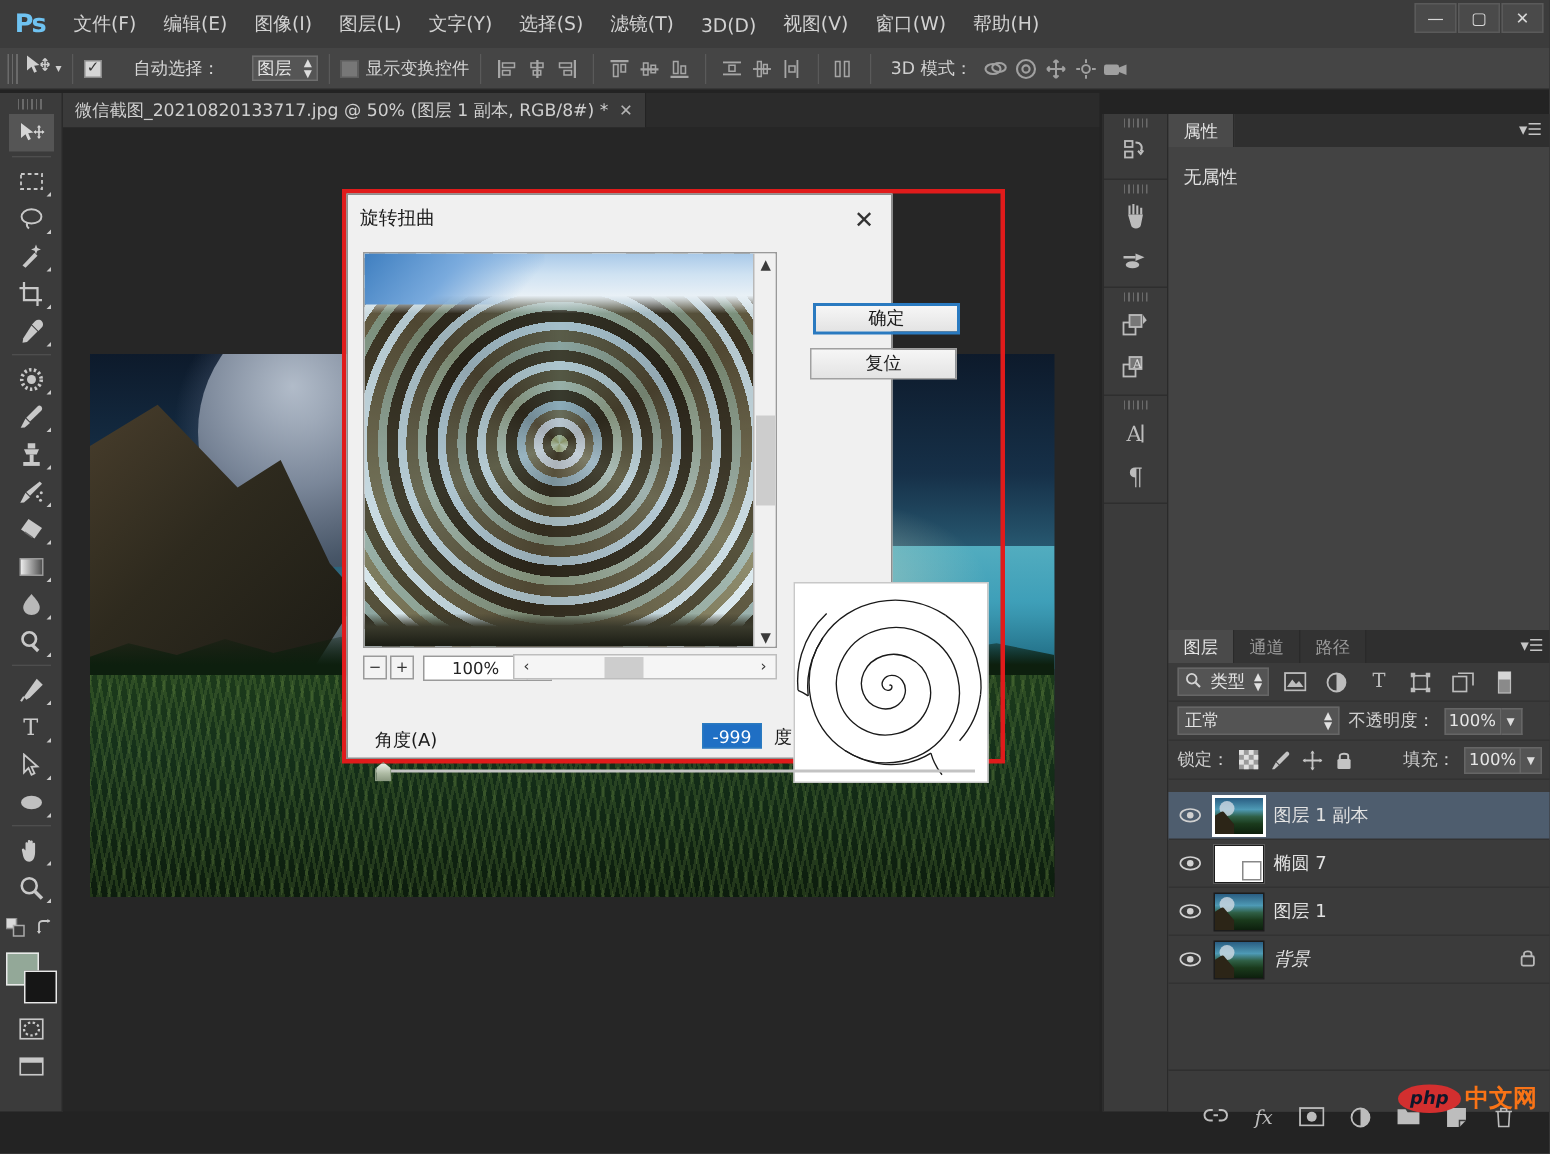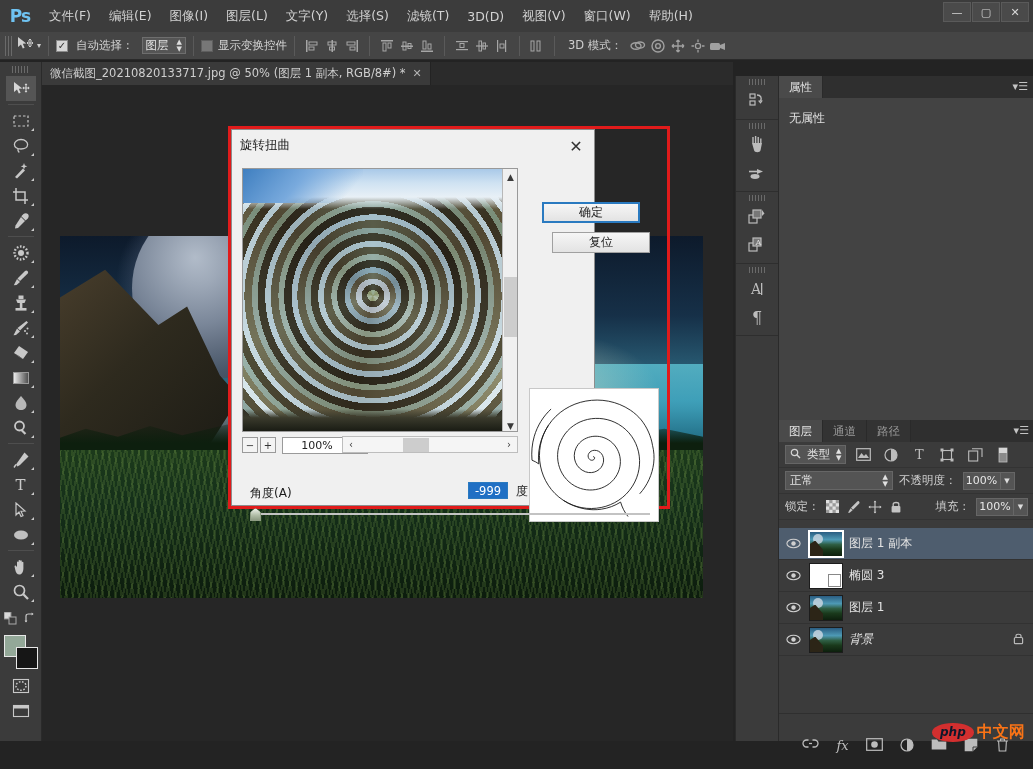--- a/index.html
+++ b/index.html
@@ -361,21 +361,21 @@
   .hs-thumb { position: absolute; left: 60px; top: 1px; width: 26px; height: 14px; background: #cdcdcd; }
 
   .btn-ok, .btn-reset {
     position: absolute; width: 98px; height: 21px;
     display: flex; align-items: center; justify-content: center;
     font-size: 12px; color: #1a1a1a;
     background: linear-gradient(to bottom, #f6f6f6, #e3e3e3);
     border: 1px solid #a0a0a0;
   }
   .btn-ok { left: 310px; top: 42px; border: 2px solid #2a7ac0; }
-  .btn-reset { left: 320px; top: 72px; }
+  .btn-reset { left: 308px; top: 72px; }
 
   .spiral-box {
     position: absolute; left: 297px; top: 228px; width: 130px; height: 134px;
     background: #fff; border: 1px solid #c8c8c8;
   }
 
   .anglerow {
     position: absolute; left: 18px; top: 322px; width: 400px; height: 22px;
     display: flex; align-items: center;
   }
@@ -430,21 +430,21 @@
       <span>
         <svg width="18" height="16" viewBox="0 0 18 16">
             <path d="M2 1 L2 11 L5 8.5 L6.8 12.5 L8.6 11.7 L6.8 7.8 L10.3 7.4 Z" fill="#cfcfcf"></path>
             <path d="M14 3 L14 11 M11 7 L17 7 M14 3 L12.5 4.6 M14 3 L15.5 4.6 M14 11 L12.5 9.4 M14 11 L15.5 9.4 M11 7 L12.6 5.5 M11 7 L12.6 8.5 M17 7 L15.4 5.5 M17 7 L15.4 8.5" stroke="#cfcfcf" stroke-width="1" fill="none"></path>
           </svg>
       </span>
       <span style="font-size:8px;color:#cfcfcf">▾</span>
     </div>
     <div class="ob-sep"></div>
     <span class="checkbox">✓</span>
-    <span class="ob-label" style="margin:0 8px">自动选择：</span>
+    <span class="ob-label" style="margin:0 21px">自动选择：</span>
     <div class="mini-select">
       <span>图层</span>
       <span class="arrows">▲<br>▼</span>
     </div>
     <div class="ob-sep"></div>
     <span class="checkbox off">✓</span>
     <span class="ob-label" style="margin-left:5px">显示变换控件</span>
     <div class="ob-sep"></div>
     <span class="align-icon">
         <svg width="14" height="14" viewBox="0 0 14 14">
@@ -946,21 +946,21 @@
           <span class="lname">图层 1 副本</span>
         </div>
         <div class="layer-row">
           <span class="eye">
               <svg width="15" height="11" viewBox="0 0 15 11">
                 <ellipse cx="7.5" cy="5.5" rx="6.6" ry="4.2" fill="none" stroke="#d0d0d0" stroke-width="1.1"></ellipse>
                 <circle cx="7.5" cy="5.5" r="2.2" fill="#d0d0d0"></circle>
               </svg>
             </span>
           <div class="lthumb white-t"></div>
-          <span class="lname">椭圆 3</span>
+          <span class="lname">椭圆 7</span>
         </div>
         <div class="layer-row">
           <span class="eye">
               <svg width="15" height="11" viewBox="0 0 15 11">
                 <ellipse cx="7.5" cy="5.5" rx="6.6" ry="4.2" fill="none" stroke="#d0d0d0" stroke-width="1.1"></ellipse>
                 <circle cx="7.5" cy="5.5" r="2.2" fill="#d0d0d0"></circle>
               </svg>
             </span>
           <div class="lthumb photo-t"></div>
           <span class="lname">图层 1</span>

